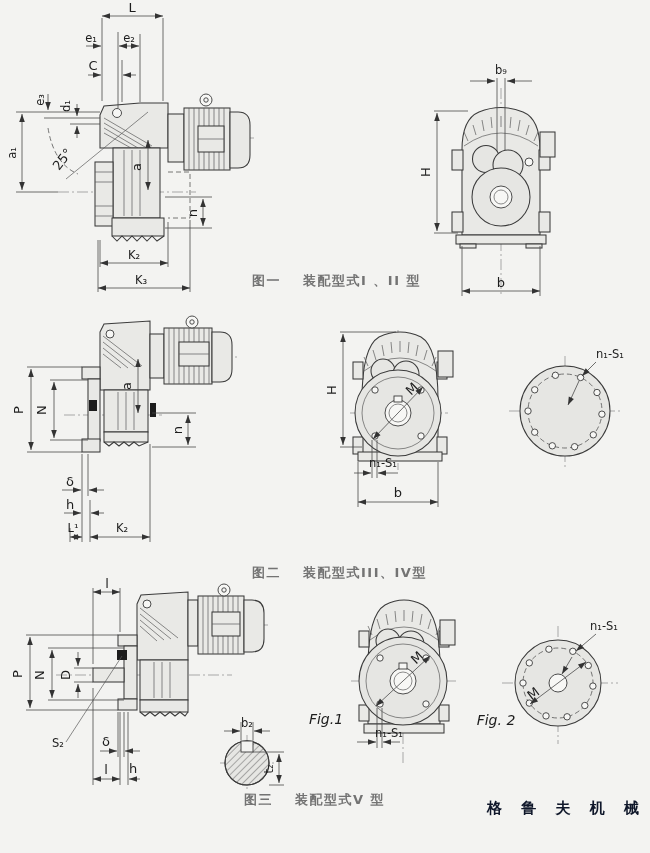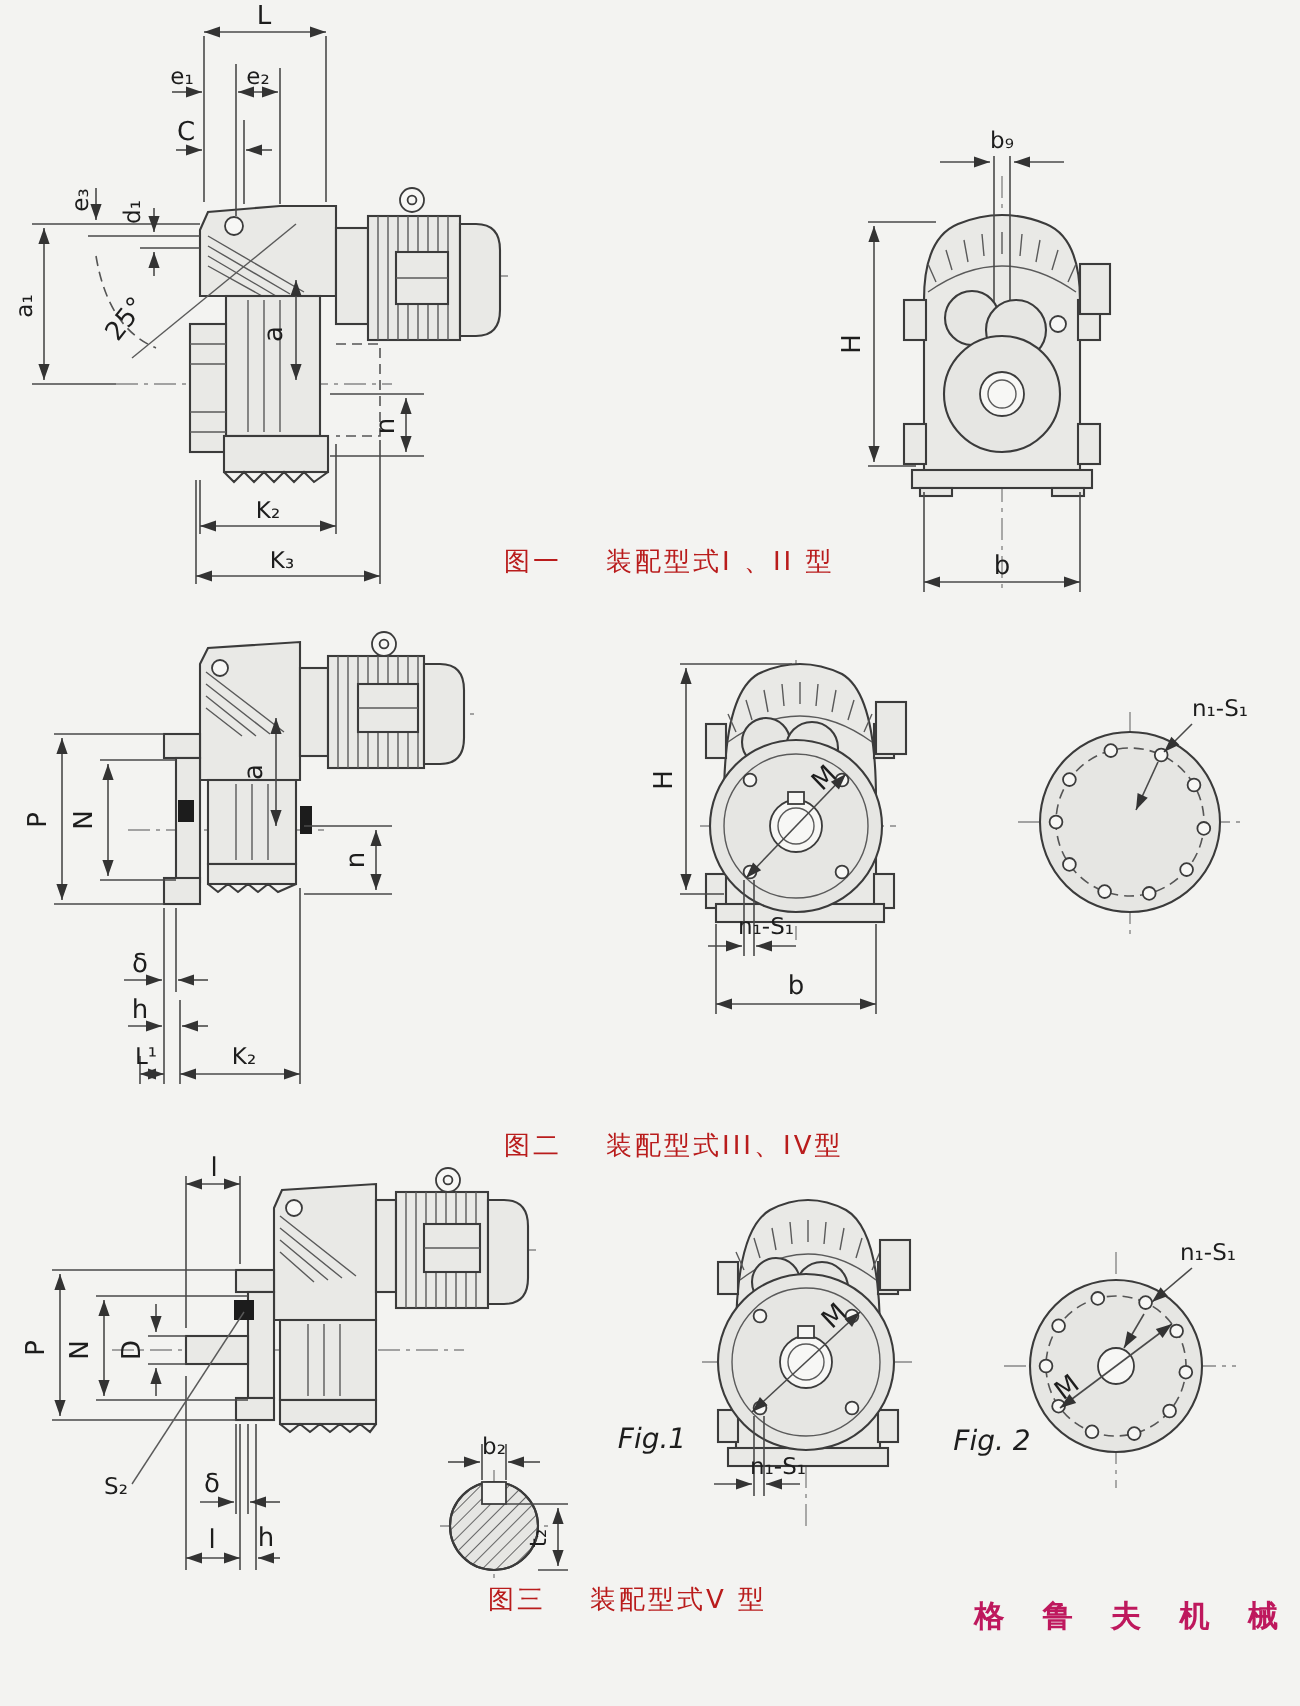--- a/index.html
+++ b/index.html
@@ -12,23 +12,23 @@
   .tc{text-anchor:middle}
   .body{fill:#e9e9e6;stroke:#3b3b3b;stroke-width:1.05}
   .face{fill:#e6e6e3;stroke:#3b3b3b;stroke-width:1.05}
   .hole{fill:#f7f7f5;stroke:#3b3b3b;stroke-width:0.9}
   .ln{stroke:#3b3b3b;stroke-width:1.05;fill:none}
   .thin{stroke:#5a5a5a;stroke-width:0.7;fill:none}
   .dimln{stroke:#4a4a4a;stroke-width:0.8;fill:none}
   .dash{stroke:#555;stroke-width:0.8;stroke-dasharray:5 3;fill:none}
   .cl{stroke:#888;stroke-width:0.7;stroke-dasharray:11 3 2 3;fill:none}
   .dark{fill:#1c1c1c;stroke:none}
-  .caption{position:absolute;font-weight:normal;font-size:13px;color:#b91c1c;letter-spacing:1.5px;white-space:nowrap}
+  .caption{position:absolute;font-weight:bold;font-size:13px;color:#737373;letter-spacing:1.5px;white-space:nowrap}
   .caption .t2{margin-left:22px}
-  .wm{position:absolute;right:4px;top:799px;text-align:right;color:#be185d;font-weight:bold;line-height:1.25}
+  .wm{position:absolute;right:4px;top:799px;text-align:right;color:#0f172a;font-weight:bold;line-height:1.25}
   .wm .l1{font-size:15px;letter-spacing:7px}
   .wm .l2{font-size:17px;letter-spacing:.5px}
 </style>
 </head>
 <body>
 
 <svg width="650" height="853" viewBox="0 0 650 853">
   <defs>
     <marker id="aE" markerUnits="userSpaceOnUse" markerWidth="10" markerHeight="8" refX="9" refY="4" orient="auto">
       <path d="M9,4 L1,1.2 L1,6.8 Z" fill="#333"></path>

